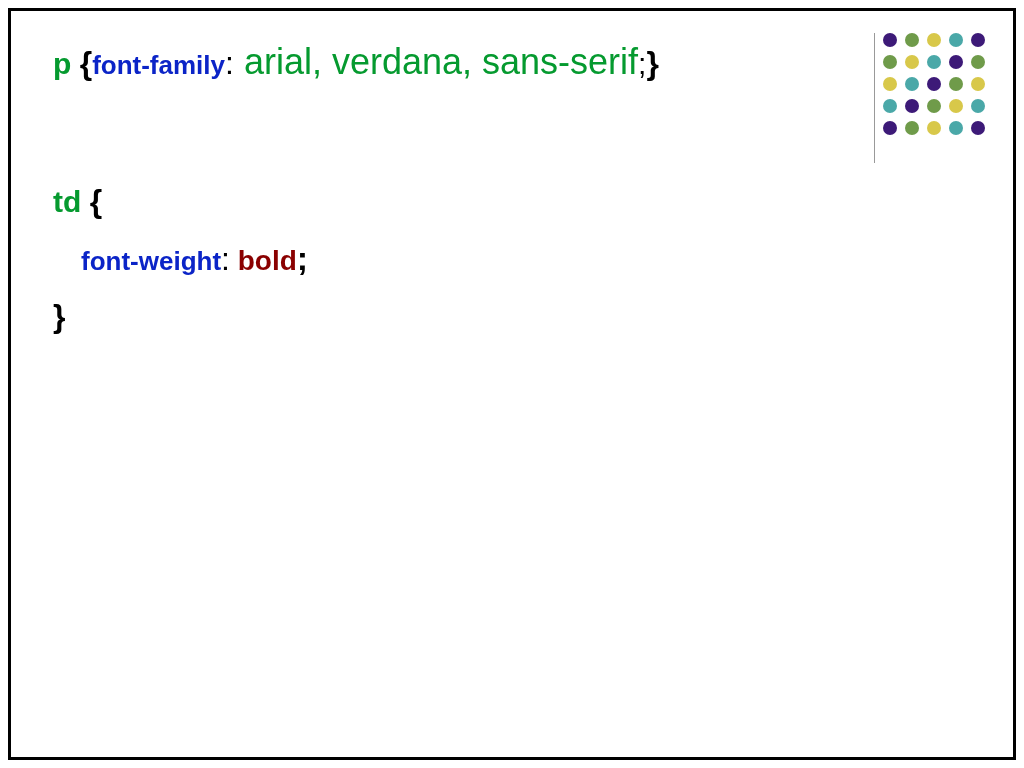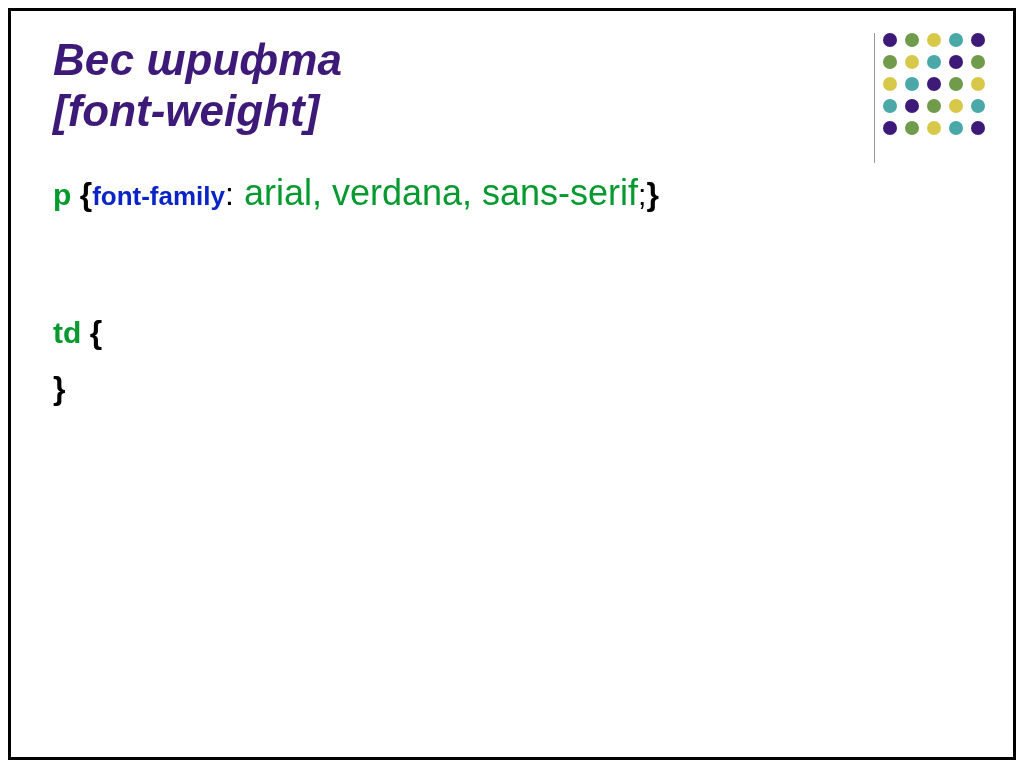--- a/index.html
+++ b/index.html
@@ -99,35 +99,34 @@
     </div>
     <div class="dotrow">
       <div class="dot c1"></div>
         <div class="dot c2"></div>
         <div class="dot c3"></div>
         <div class="dot c4"></div>
         <div class="dot c1"></div>
     </div>
   </div>
 
-  <div class="title">
-    <span>Вес шрифта</span><br>
-    <span>[font-weight]</span>
-  </div>
 
   <div class="code-line">
     <span class="selector">p</span>
     <span class="brace">{</span><span class="prop">font-family</span><span class="colon">:</span><span class="val"> arial, verdana, sans-serif</span><span class="semi">;</span><span class="brace">}</span>
   </div>
 
   <div class="gap"></div>
 
   <div class="code-line">
     <span class="selector">td</span>
     <span class="brace">{</span>
   </div>
 
 
+  <div class="code-line">
+    <span class="indent"></span><span class="prop">font-weight</span><span class="colon">:</span><span class="valbold"> bold</span><span class="semibig">;</span>
+  </div>
 
   <div class="code-line">
     <span class="brace">}</span>
   </div>
 </div>
 
 </body></html>

